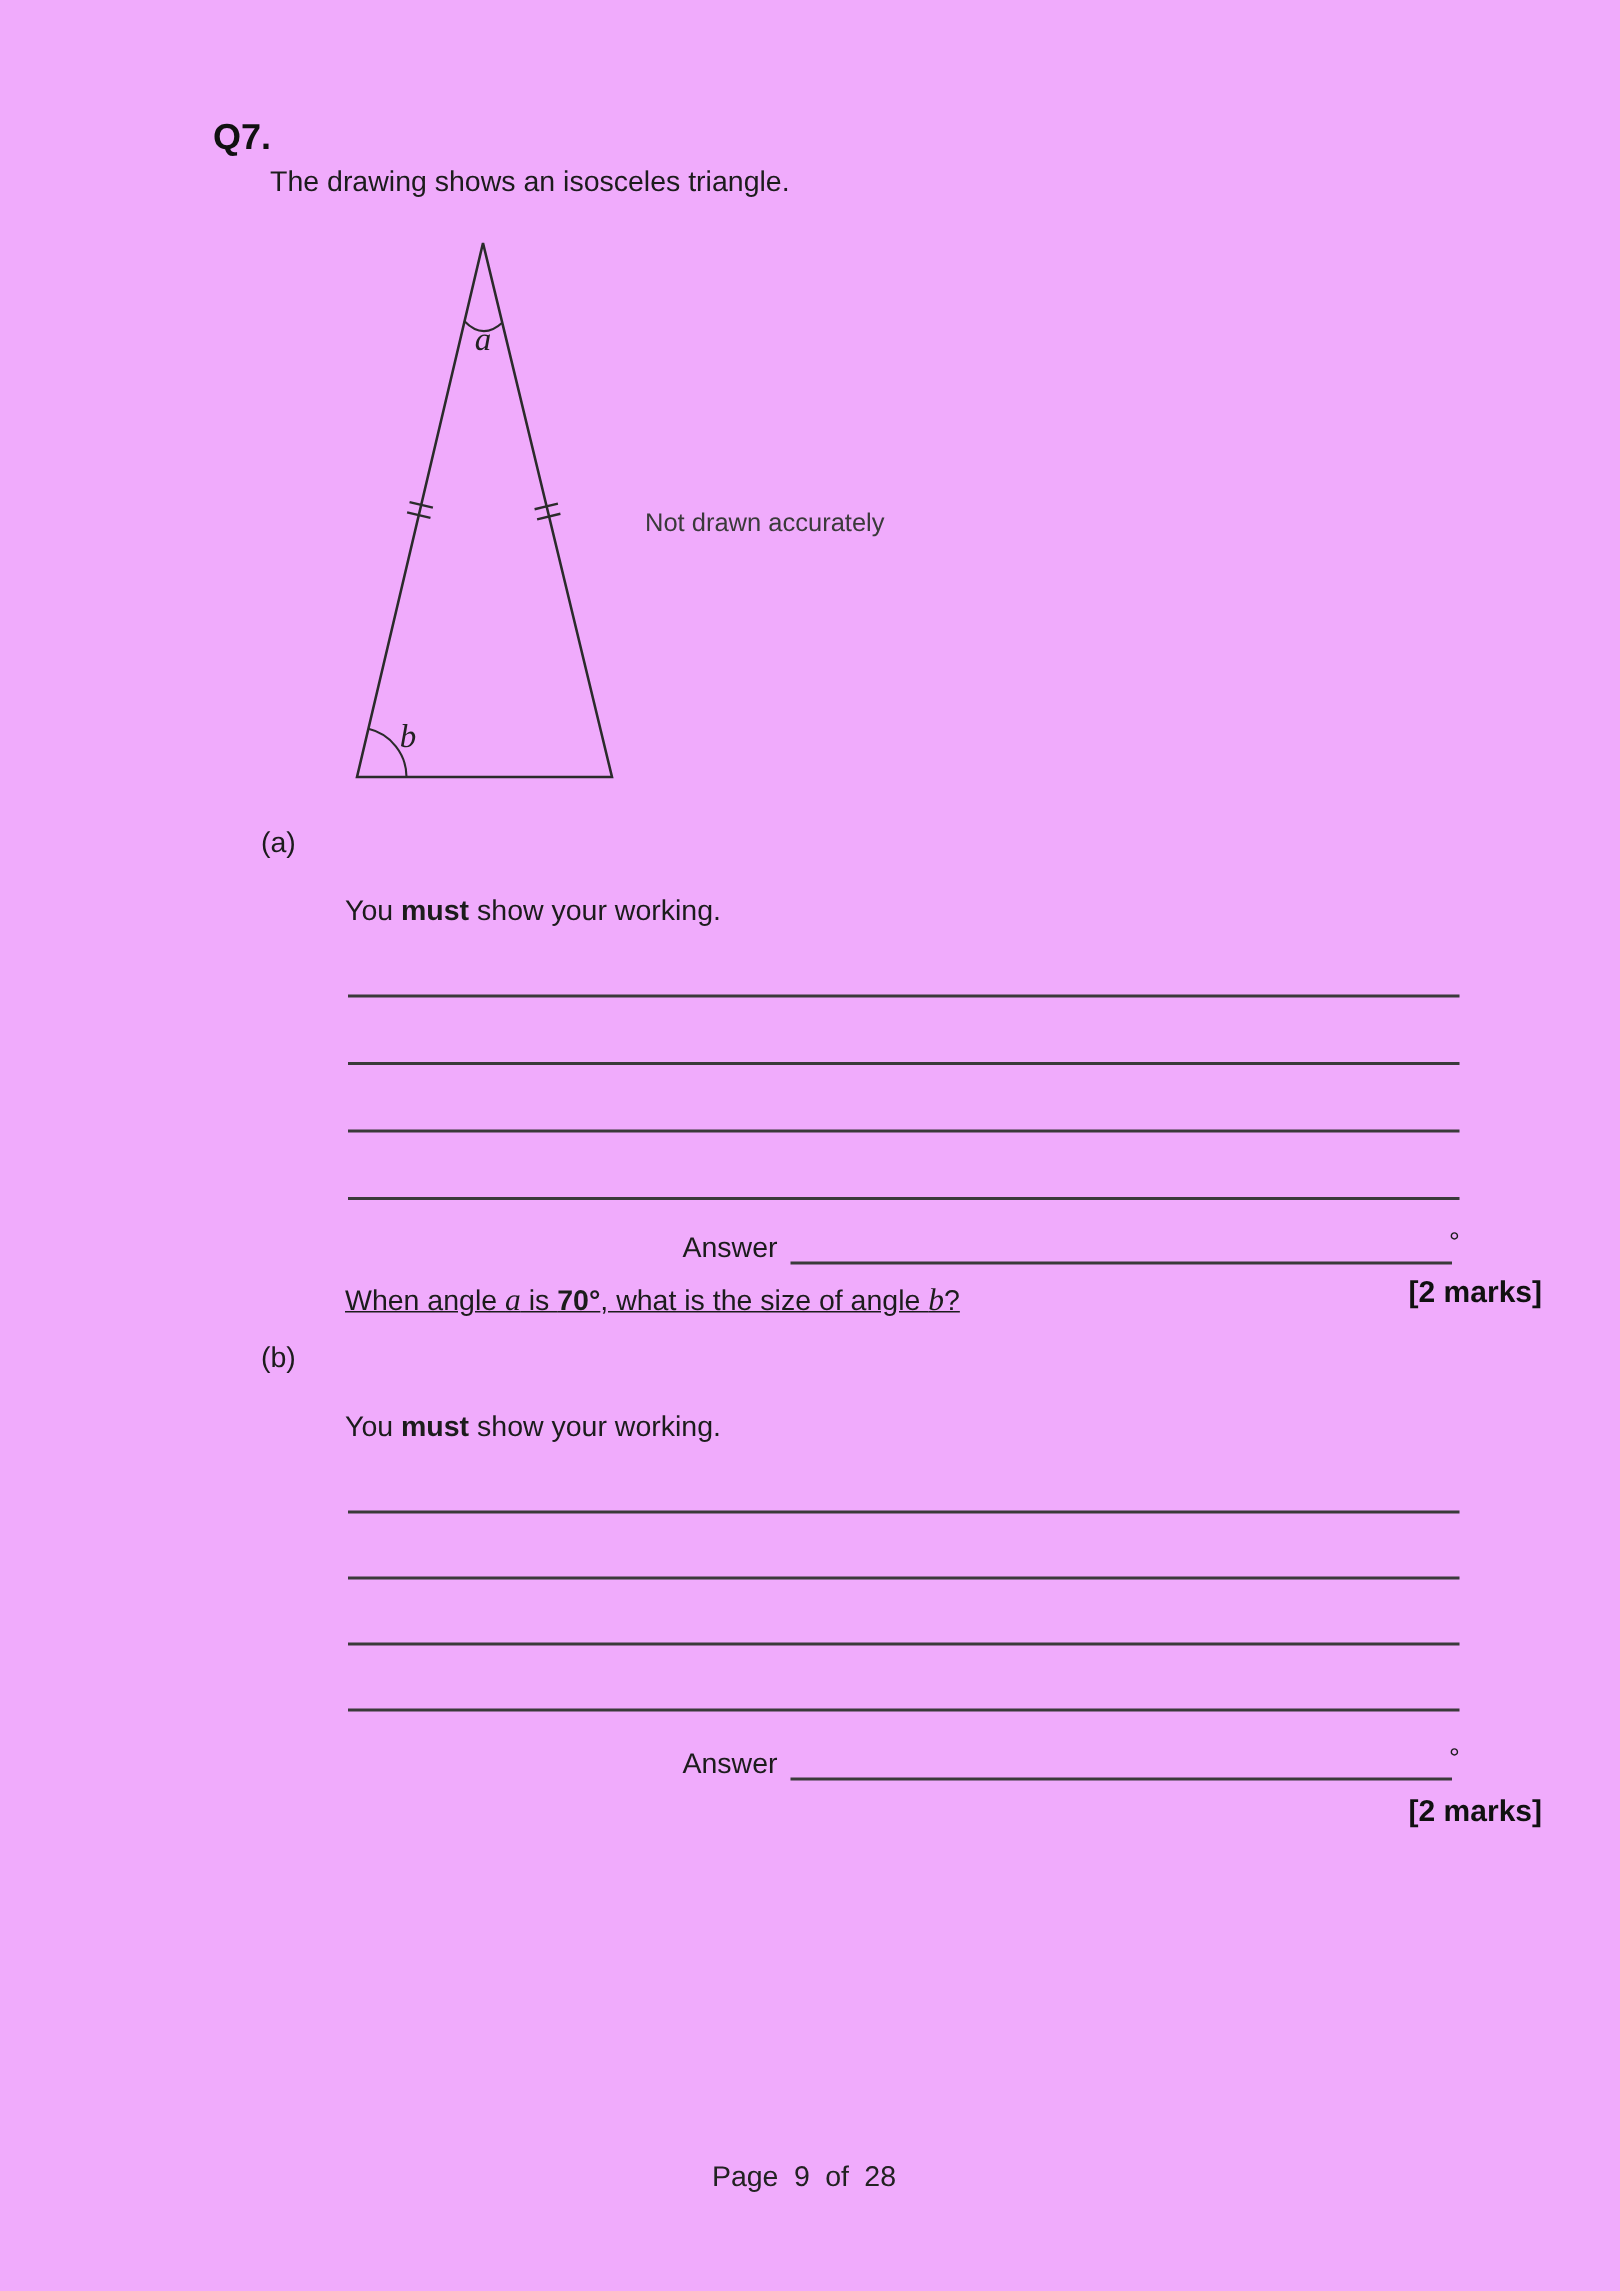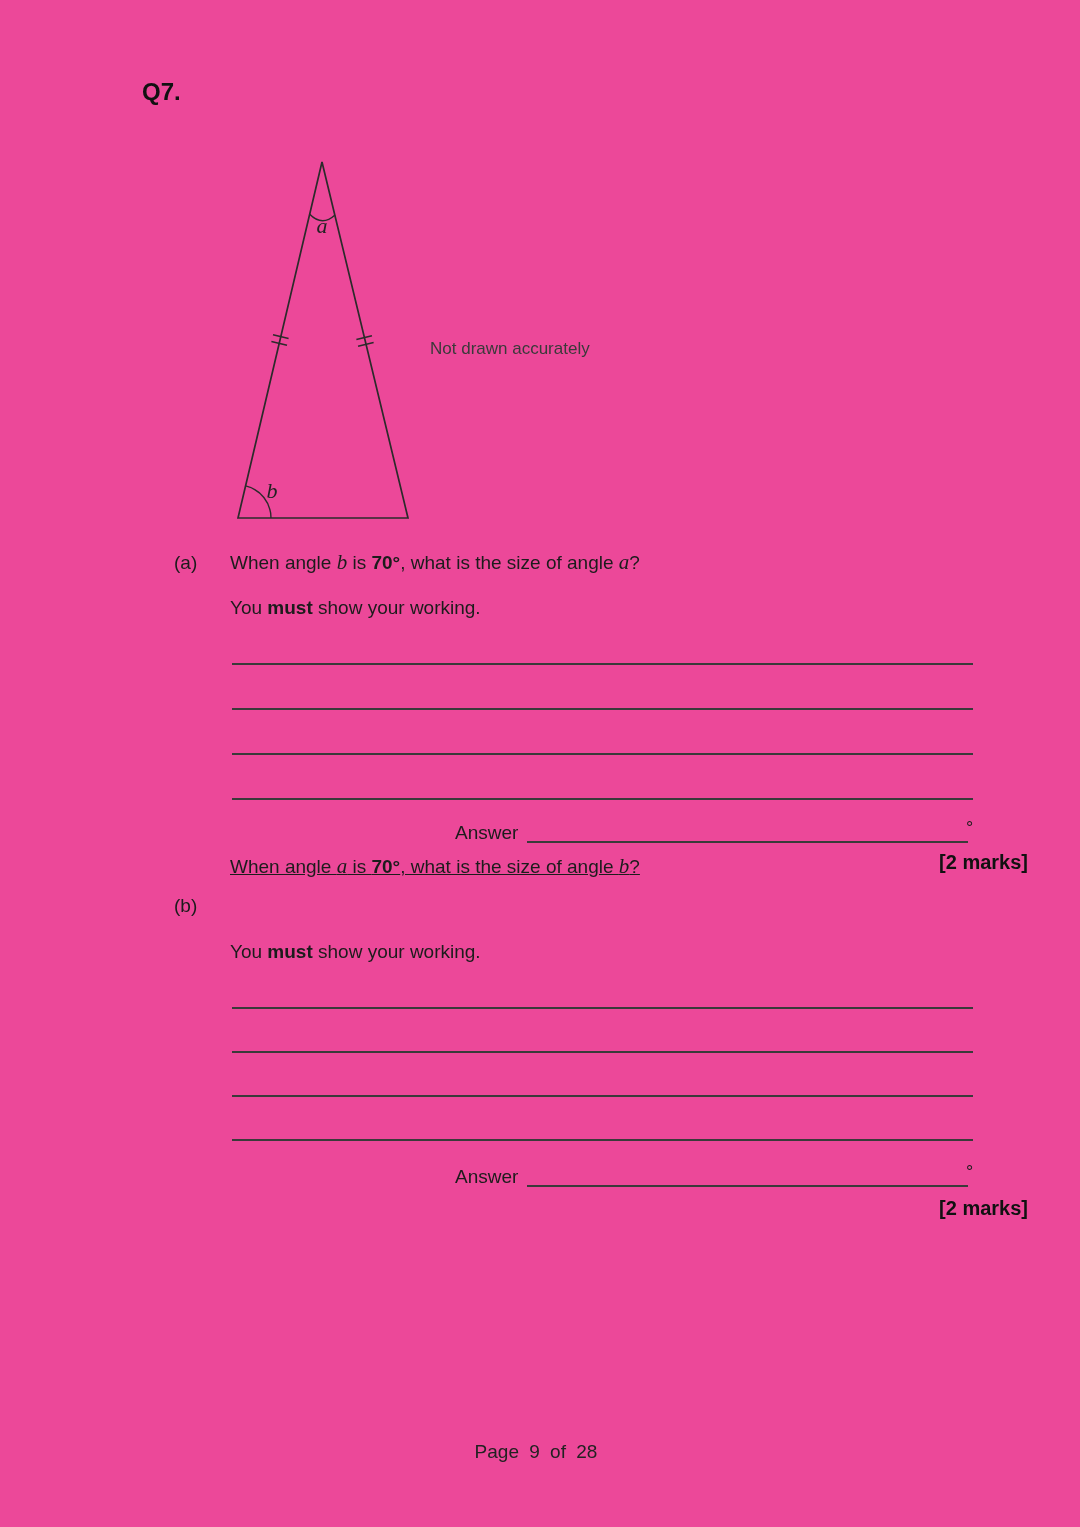--- a/index.html
+++ b/index.html
@@ -5,21 +5,21 @@
   * { margin: 0; padding: 0; box-sizing: border-box; }
   html, body { background: #ffffff; }
   body {
     font-family: "Liberation Sans", sans-serif;
     color: #1c1c1c;
   }
   .page {
     position: relative;
     width: 1080px;
     height: 1527px;
-    background: #ec4899;
+    background: #f0abfc;
     overflow: hidden;
   }
   .abs { position: absolute; white-space: nowrap; }
   .qnum {
     font-size: 24px;
     font-weight: bold;
     color: #111111;
   }
   .body-text { font-size: 19px; color: #1c1c1c; }
   .bold { font-weight: bold; }
@@ -66,43 +66,41 @@
     font-size: 22px;
     fill: #222222;
   }
 </style>
 </head>
 <body>
 
 <div class="page">
 
   <div class="abs qnum" style="left:142px; top:78px;">Q7.</div>
+  <div class="abs body-text" style="left:180px; top:111px;">The drawing shows an isosceles triangle.</div>
 
   <svg class="abs" style="left:225px; top:152px;" width="200" height="375" viewBox="225 152 200 375">
     <path d="M322 162 L238 518 L408 518 Z" fill="none" stroke="#2b2b2b" stroke-width="1.7"></path>
     <path d="M309.5 214 Q322 227 335 215" fill="none" stroke="#2b2b2b" stroke-width="1.4"></path>
     <path d="M245.6 485.9 A 33 33 0 0 1 271 518" fill="none" stroke="#2b2b2b" stroke-width="1.4"></path>
     <g transform="rotate(13.3 280 340)" stroke="#2b2b2b" stroke-width="1.6">
       <line x1="272" y1="336.5" x2="288" y2="336.5"></line>
       <line x1="272" y1="343.5" x2="288" y2="343.5"></line>
     </g>
     <g transform="rotate(-13.6 365 341)" stroke="#2b2b2b" stroke-width="1.6">
       <line x1="357" y1="337.5" x2="373" y2="337.5"></line>
       <line x1="357" y1="344.5" x2="373" y2="344.5"></line>
     </g>
     <text class="fig-label" x="322" y="233" text-anchor="middle">a</text>
     <text class="fig-label" x="272" y="498" text-anchor="middle">b</text>
   </svg>
 
   <div class="abs note-text" style="left:430px; top:339px;">Not drawn accurately</div>
 
   <div class="abs body-text" style="left:174px; top:552px;">(a)</div>
-  <div class="abs body-text" style="left:230px; top:552px;">
-    <span>When angle </span><span class="mathvar">b</span><span> is </span><span class="bold">70°</span><span>, what is the size of angle </span><span class="mathvar">a</span><span>?</span>
-  </div>
   <div class="abs body-text" style="left:230px; top:597px;">
     <span>You </span><span class="bold">must</span><span> show your working.</span>
   </div>
 
   <div class="work-line" style="left:232px; top:663px; width:741px;"></div>
   <div class="work-line" style="left:232px; top:708px; width:741px;"></div>
   <div class="work-line" style="left:232px; top:753px; width:741px;"></div>
   <div class="work-line" style="left:232px; top:798px; width:741px;"></div>
 
   <div class="abs body-text" style="left:455px; top:822px;">Answer</div>

